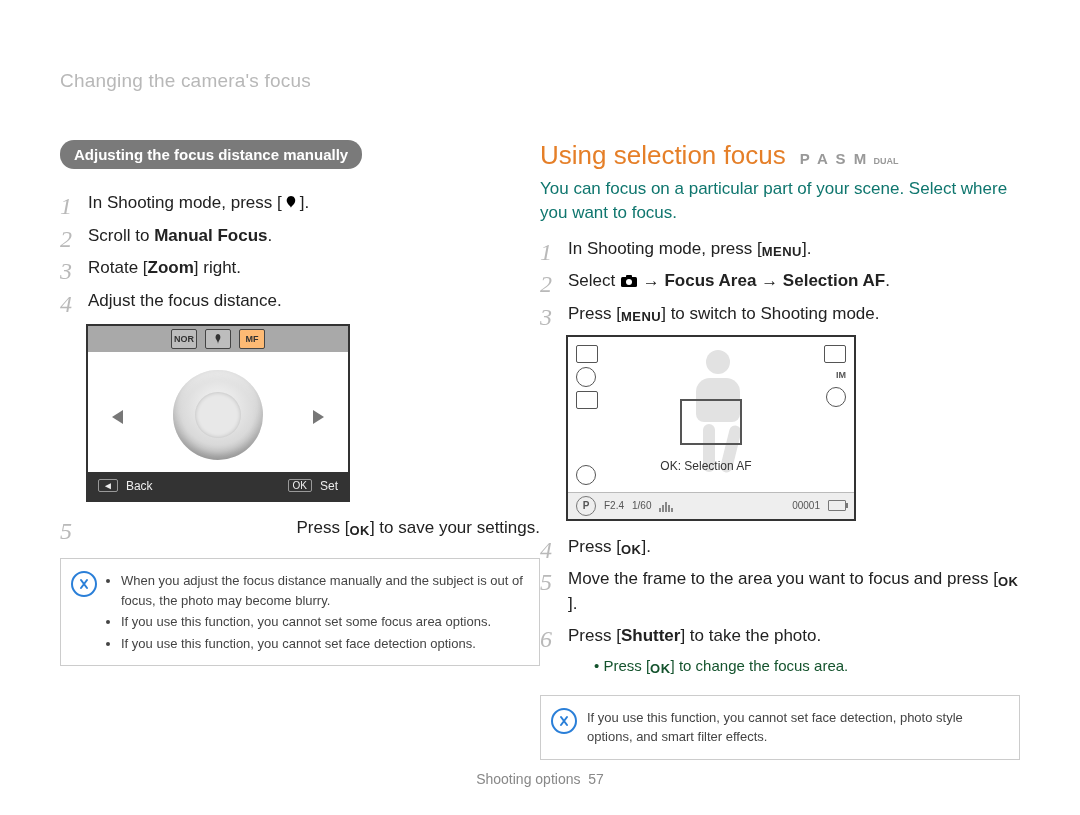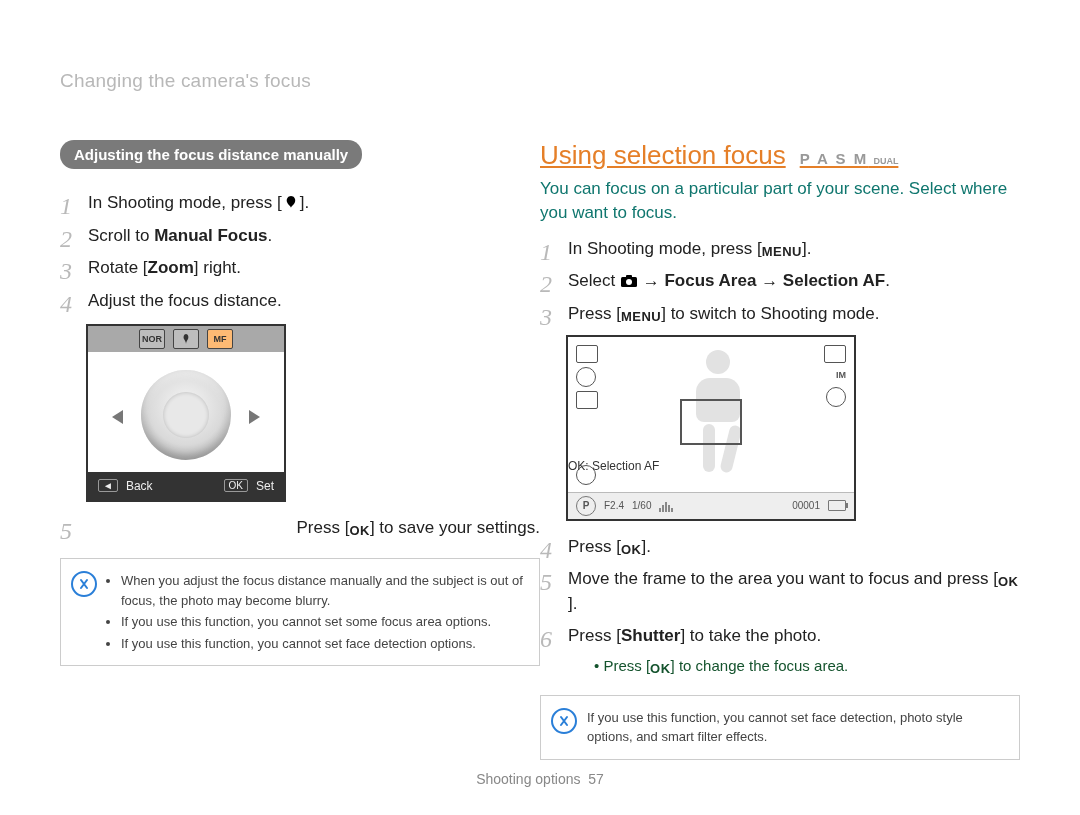--- a/index.html
+++ b/index.html
@@ -74,21 +74,20 @@
   .b { font-weight: 700; }
 
   .heading {
     font-size: 26px;
     color: #e57f28;
     font-weight: 300;
     margin: 0 0 6px 0;
     display: flex;
     align-items: center;
     gap: 14px;
-    text-decoration: underline;
   }
   .mode-letters {
     font-size: 15px;
     font-weight: 700;
     color: #999;
     letter-spacing: 2px;
   }
   .mode-dual {
     font-size: 9px;
     font-weight: 700;
@@ -170,21 +169,21 @@
     font-weight: 700;
     font-size: 12px;
     line-height: 1;
   }
   .k.menu { font-size: 13px; letter-spacing: 0.5px; }
   .k.ok   { font-size: 13px; letter-spacing: 0.5px; }
   .k svg { display:block; }
 
   
   .lcd {
-    width: 200px;
+    width: 264px;
     height: 178px;
     border: 2px solid #333;
     background: #fff;
     margin: 10px 0 14px 26px;
     position: relative;
     box-sizing: border-box;
     overflow: hidden;
   }
   .lcd .bar {
     position: absolute;
@@ -288,21 +287,21 @@
   .lcd2 .i-tl1{ left:8px;  top:8px; }
   .lcd2 .i-tl2{ left:8px;  top:30px; border-radius:50%; width:18px;height:18px; }
   .lcd2 .i-tl3{ left:8px;  top:54px; }
   .lcd2 .i-tr1{ right:8px; top:8px; }
   .lcd2 .i-tr2{ right:8px; top:30px; border:none; width:auto; }
   .lcd2 .i-tr3{ right:8px; top:50px; border-radius:50%; width:18px;height:18px; }
   .lcd2 .i-bl { left:8px;  top:128px; border-radius:50%; width:18px;height:18px; }
 
   .lcd2 .label {
     position:absolute; left:0; right:10px; top:122px;
-    text-align:left; font-size:12px; color:#333;
+    text-align:center; font-size:12px; color:#333;
   }
   .lcd2 .bottom {
     position:absolute; left:0; right:0; bottom:0;
     height:26px; background:#eee; border-top:1px solid #bbb;
     display:flex; align-items:center; font-size:10px; color:#555;
     padding:0 8px; gap:8px;
   }
   .lcd2 .bottom .mode{
     width:18px;height:18px;border-radius:50%;
     border:1px solid #777;display:flex;align-items:center;justify-content:center;

